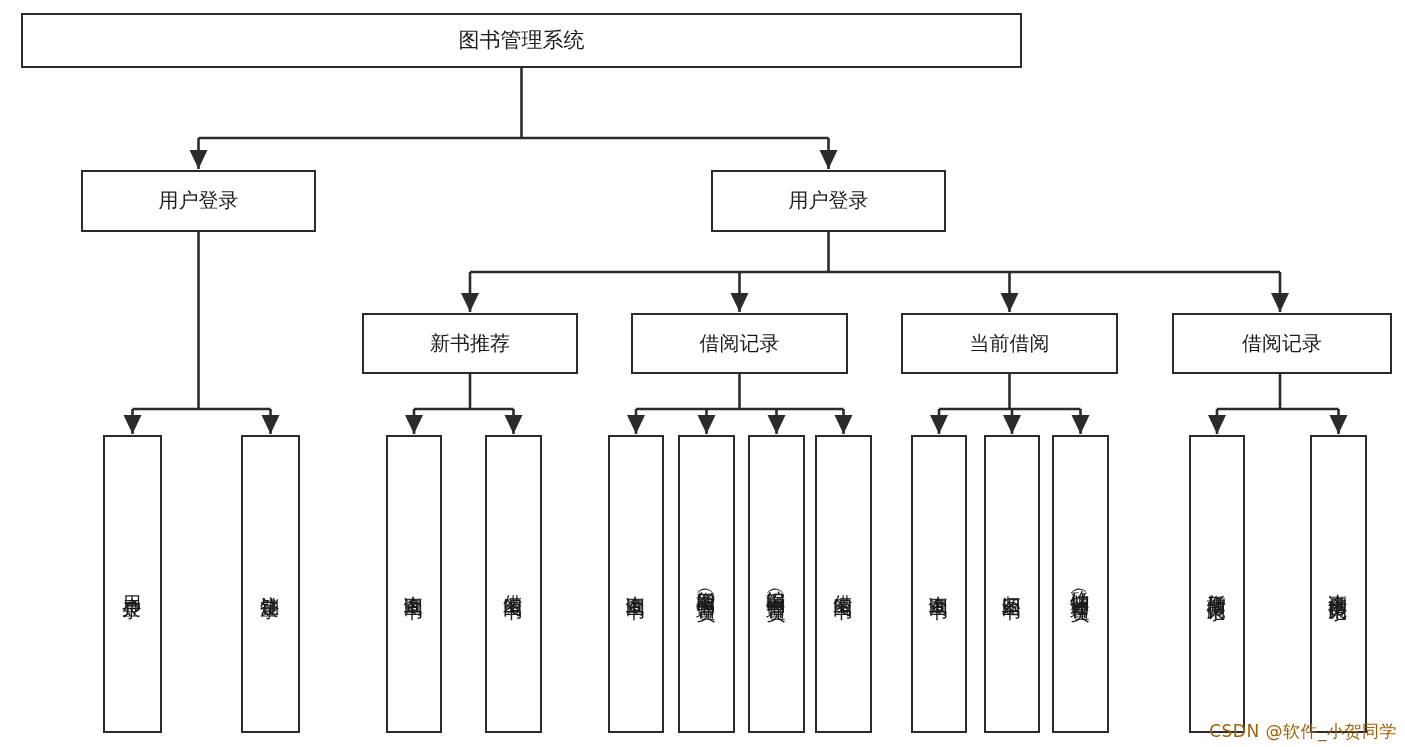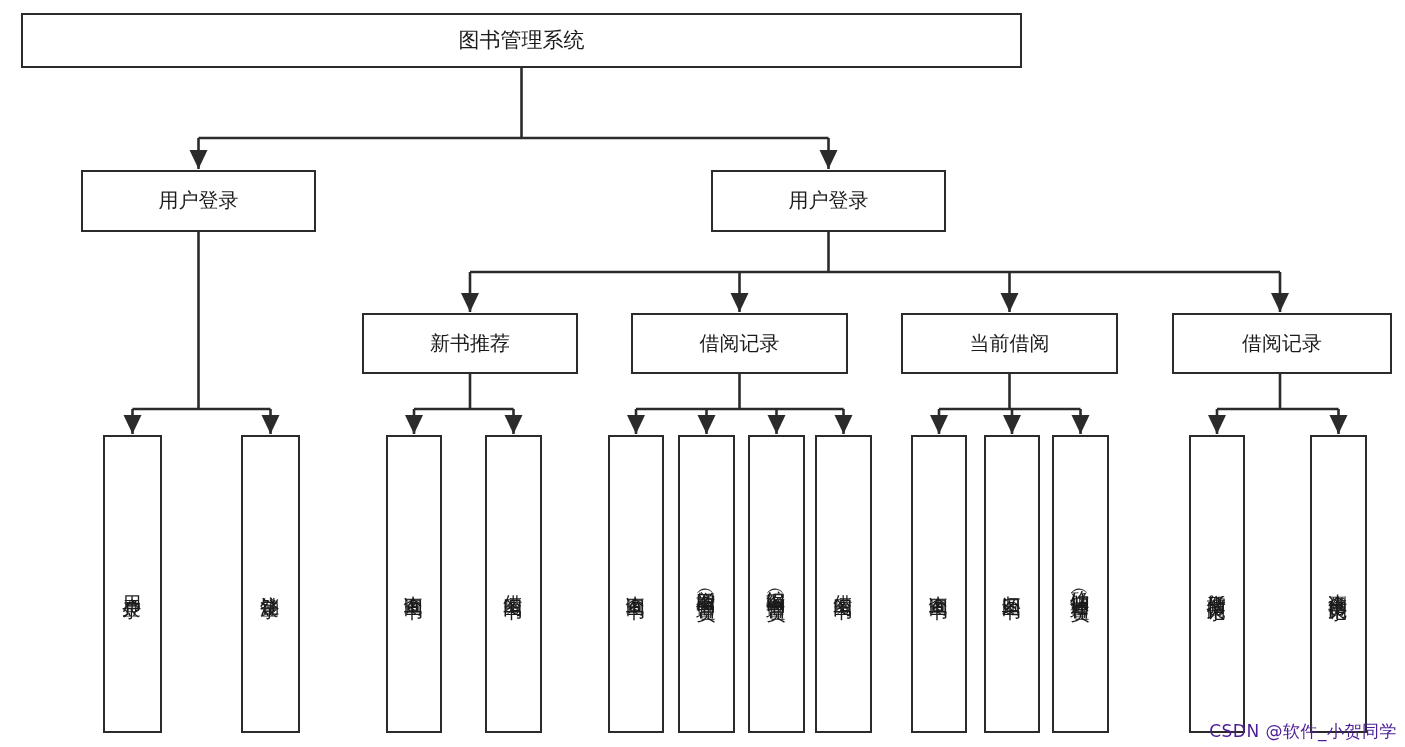--- a/index.html
+++ b/index.html
@@ -73,21 +73,21 @@
     text-orientation: upright;
     display: block;
     white-space: nowrap;
   }
   
   #watermark {
     position: absolute;
     right: 8px;
     bottom: 4px;
     font-size: 17px;
-    color: #4c1d95;
+    color: #a16207;
     letter-spacing: 0.5px;
     z-index: 3;
     white-space: nowrap;
     font-family: "DejaVu Sans", "Liberation Sans", sans-serif;
   }
 </style>
 </head>
 <body>
 
 <div id="canvas">

